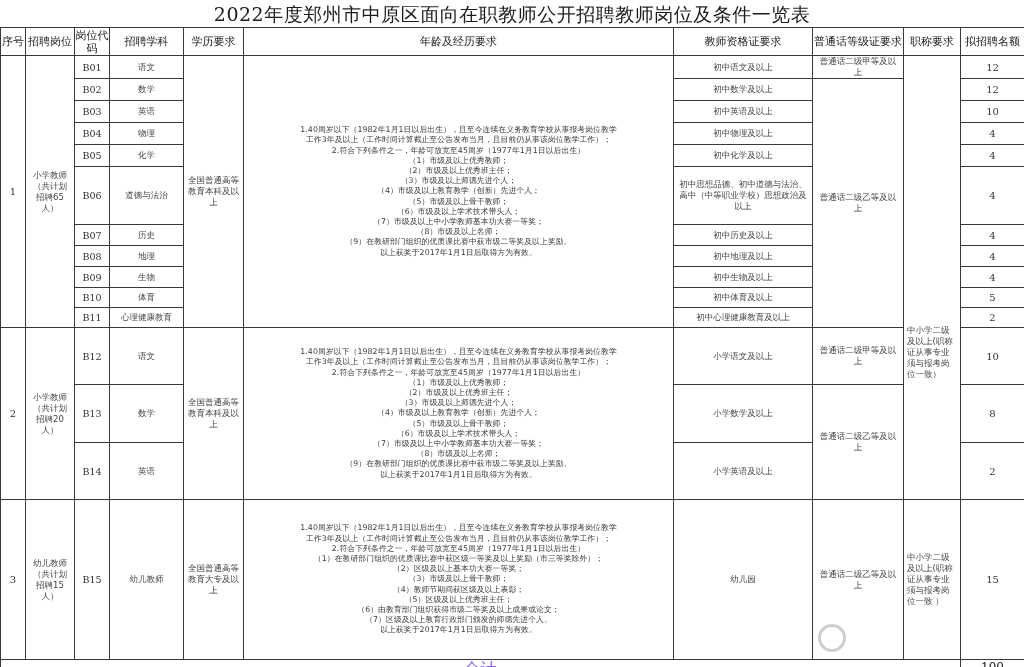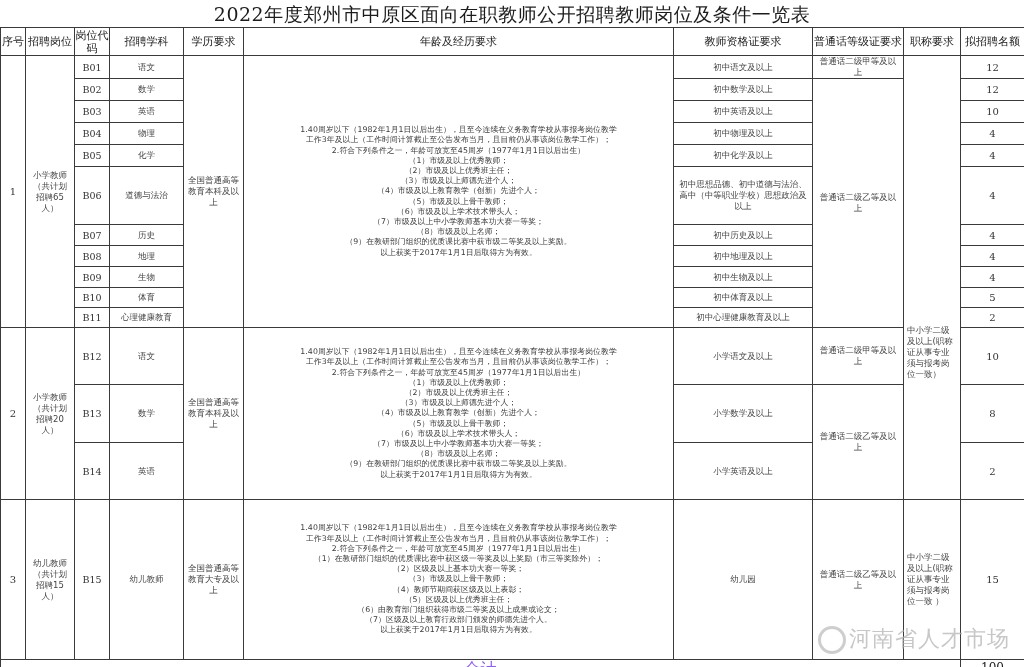--- a/index.html
+++ b/index.html
@@ -218,14 +218,14 @@
     </tr>
 
     <tr style="height:17px">
       <td colspan="9" class="total-label">合计</td>
       <td class="total-num">100</td>
     </tr>
   </tbody>
 </table>
 
 <div class="watermark">
-  <span class="logo"></span><span>河南省人才市场</span>
+  <span class="logo"></span>
 </div>
 
 </body></html>

